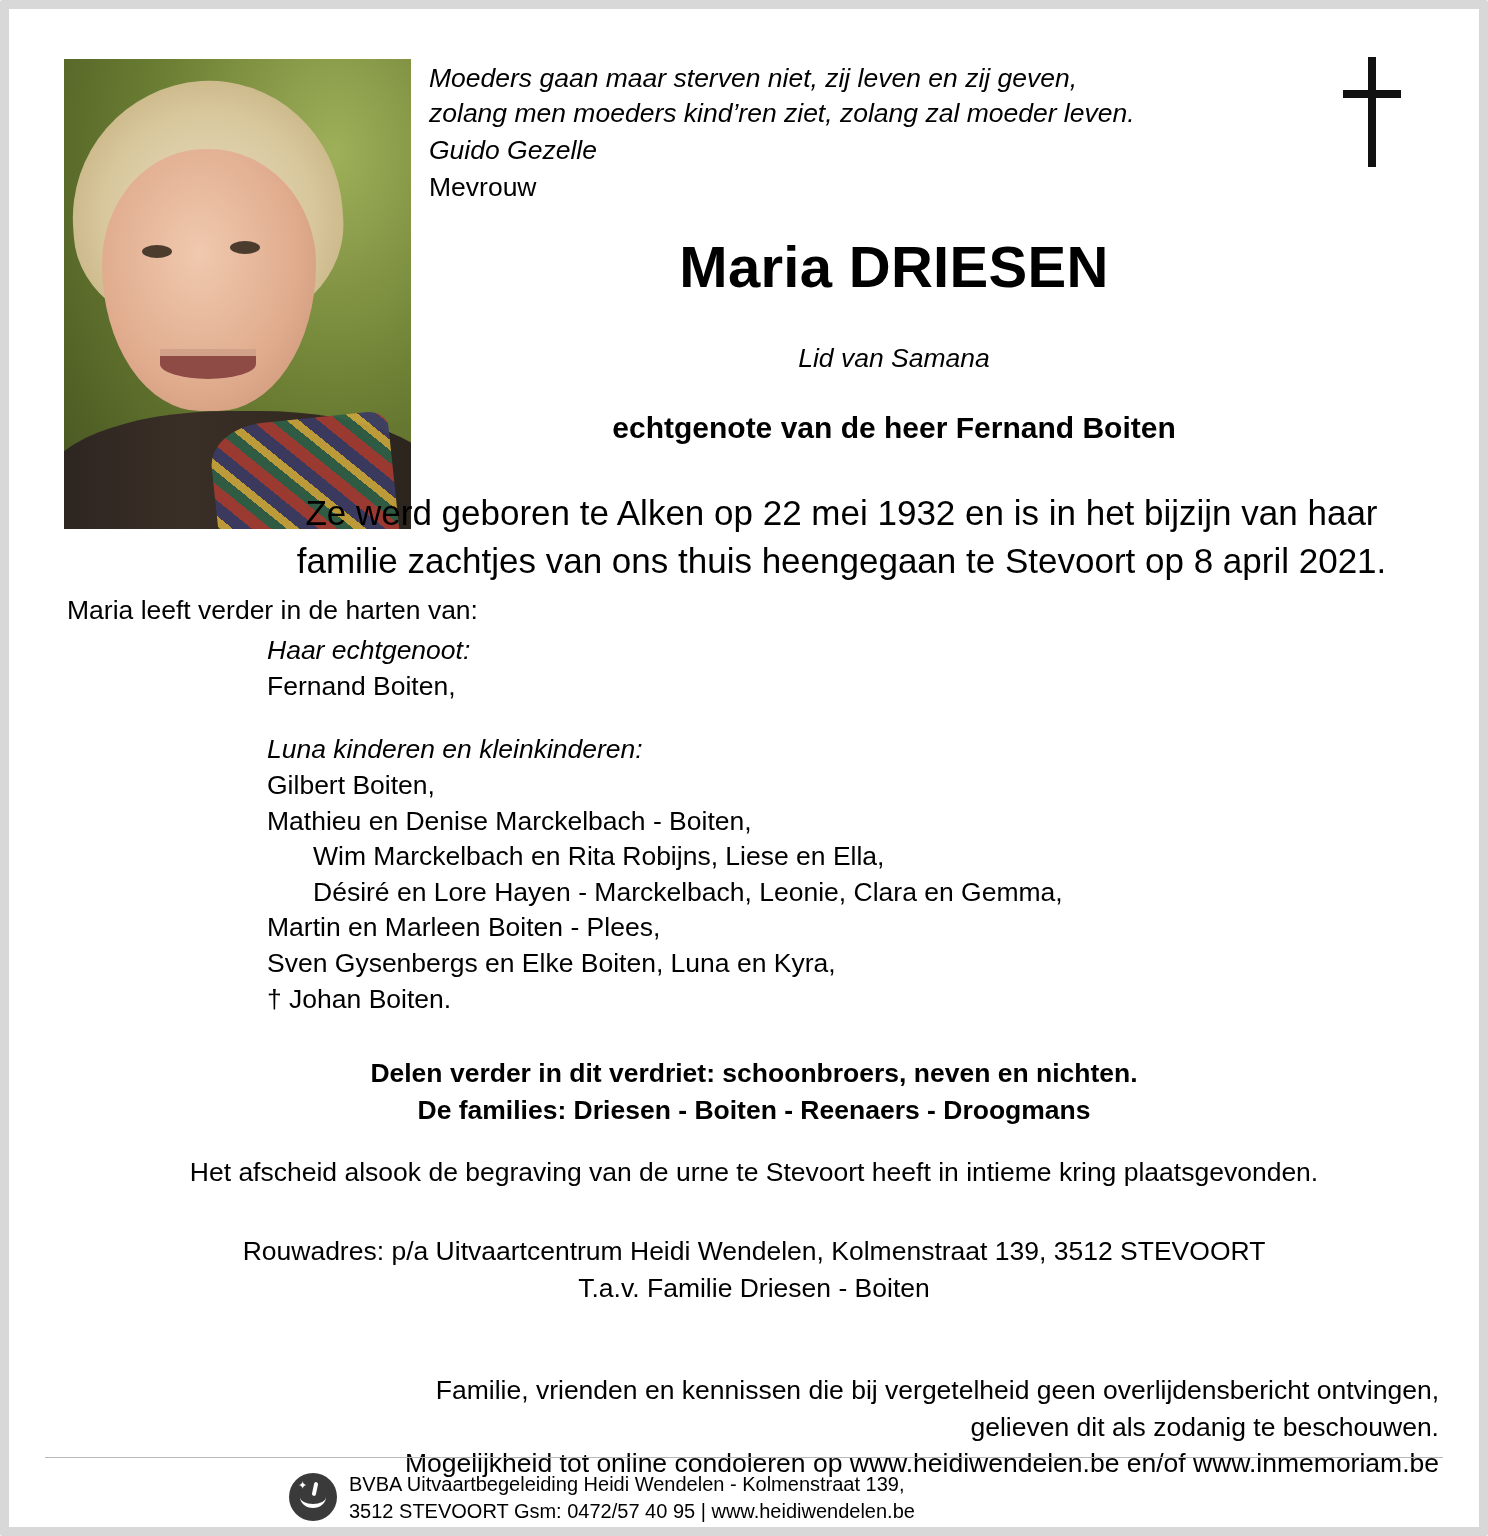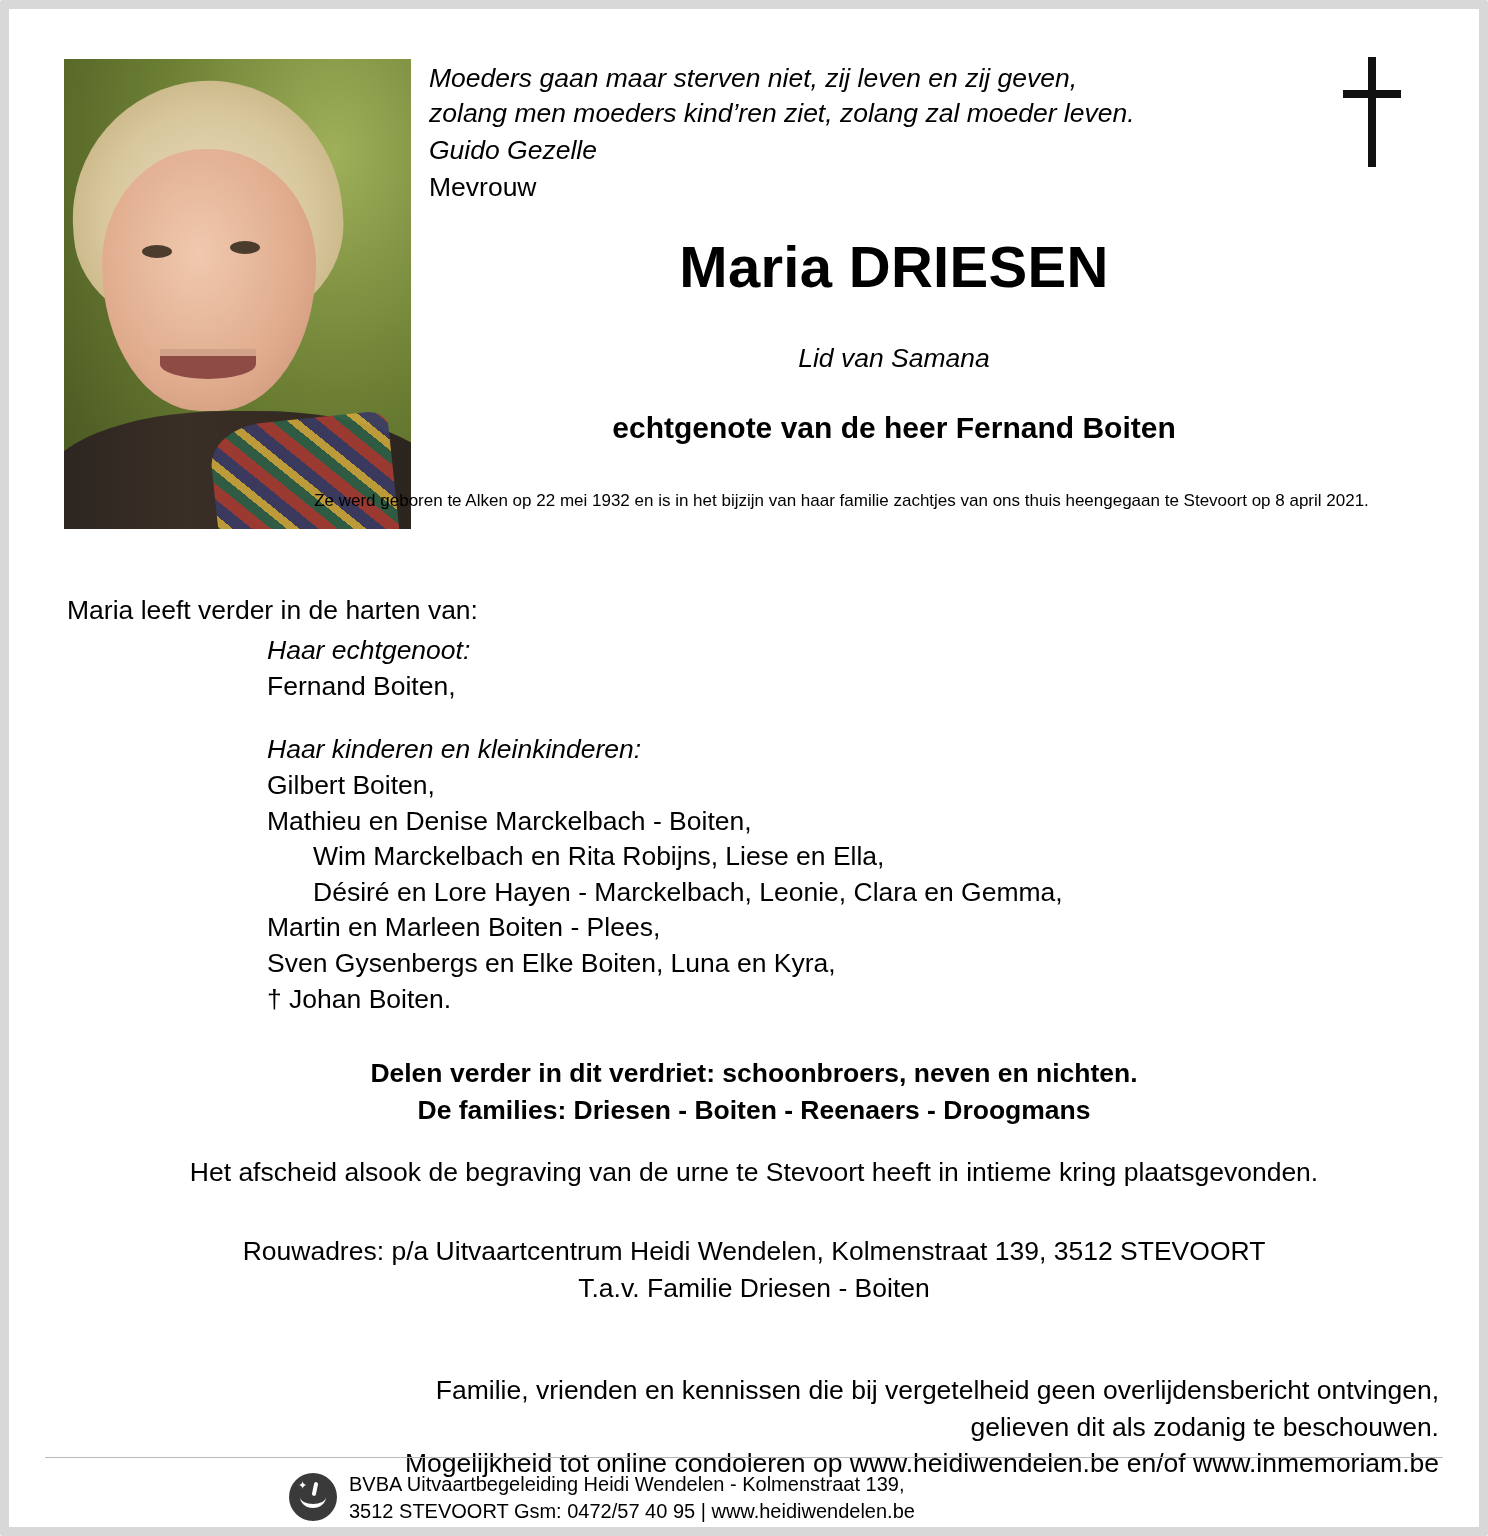--- a/index.html
+++ b/index.html
@@ -186,21 +186,21 @@
     text-align: center;
     font-size: 30px;
     font-weight: bold;
   }
   .birthdeath {
     position: absolute;
     left: 245px;
     top: 480px;
     width: 1175px;
     text-align: center;
-    font-size: 17px;
+    font-size: 35px;
     line-height: 1.38;
   }
 
   
   .family-intro {
     position: absolute;
     left: 58px;
     top: 586px;
     font-size: 26.5px;
   }
@@ -342,21 +342,21 @@
     <div class="lid">Lid van Samana</div>
     <div class="spouse">echtgenote van de heer Fernand Boiten</div>
     <div class="birthdeath">Ze werd geboren te Alken op 22 mei 1932 en is in het bijzijn van haar familie zachtjes van ons thuis heengegaan te Stevoort op 8 april 2021.</div>
 
     <div class="family-intro">Maria leeft verder in de harten van:</div>
 
     <div class="family-list">
       <div class="it">Haar echtgenoot:</div>
       <div>Fernand Boiten,</div>
       <span class="gap"></span>
-      <div class="it">Haar kinderen en kleinkinderen:</div>
+      <div class="it">Luna kinderen en kleinkinderen:</div>
       <div>Gilbert Boiten,</div>
       <div>Mathieu en Denise Marckelbach - Boiten,</div>
       <div class="indent">Wim Marckelbach en Rita Robijns, Liese en Ella,</div>
       <div class="indent">Désiré en Lore Hayen - Marckelbach, Leonie, Clara en Gemma,</div>
       <div>Martin en Marleen Boiten - Plees,</div>
       <div>Sven Gysenbergs en Elke Boiten, Luna en Kyra,</div>
       <div>† Johan Boiten.</div>
     </div>
 
     <div class="share">

